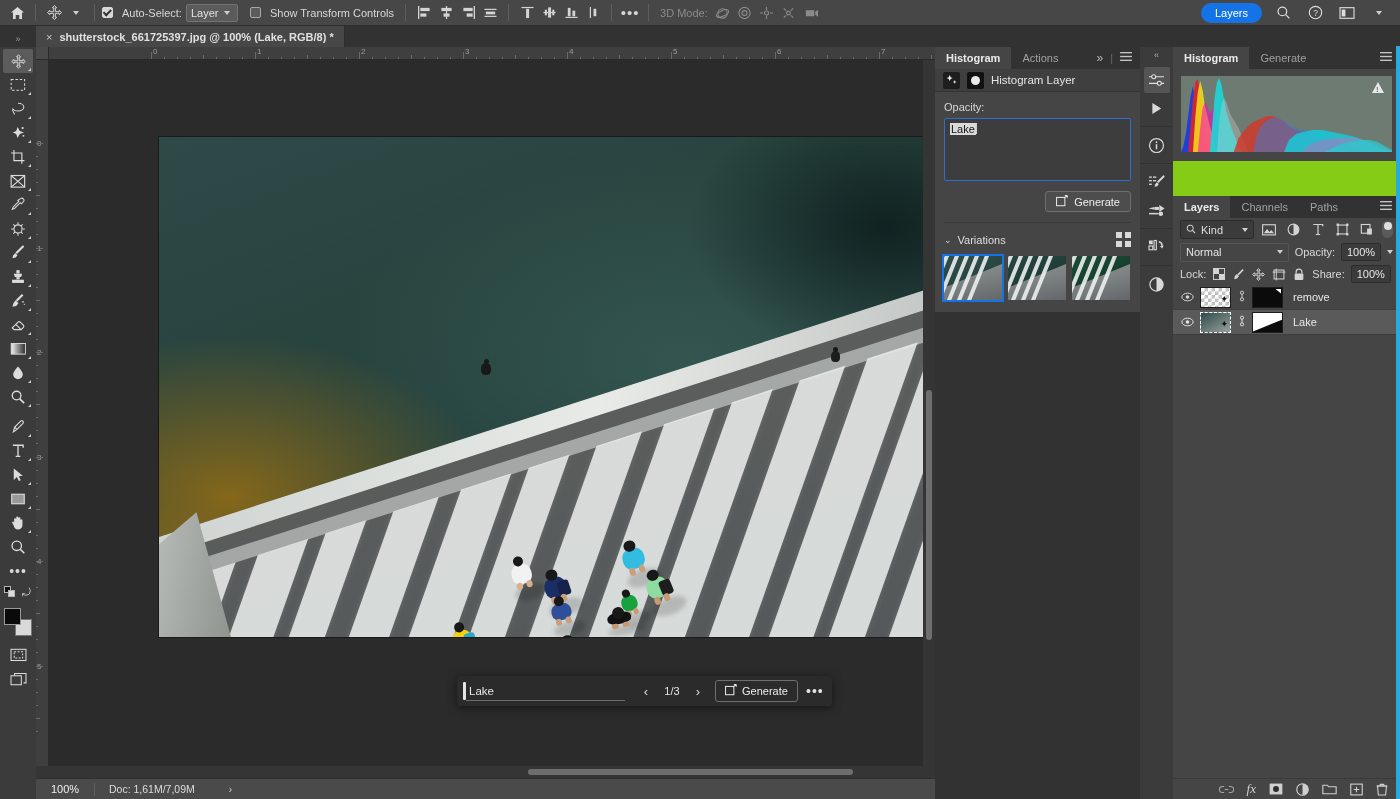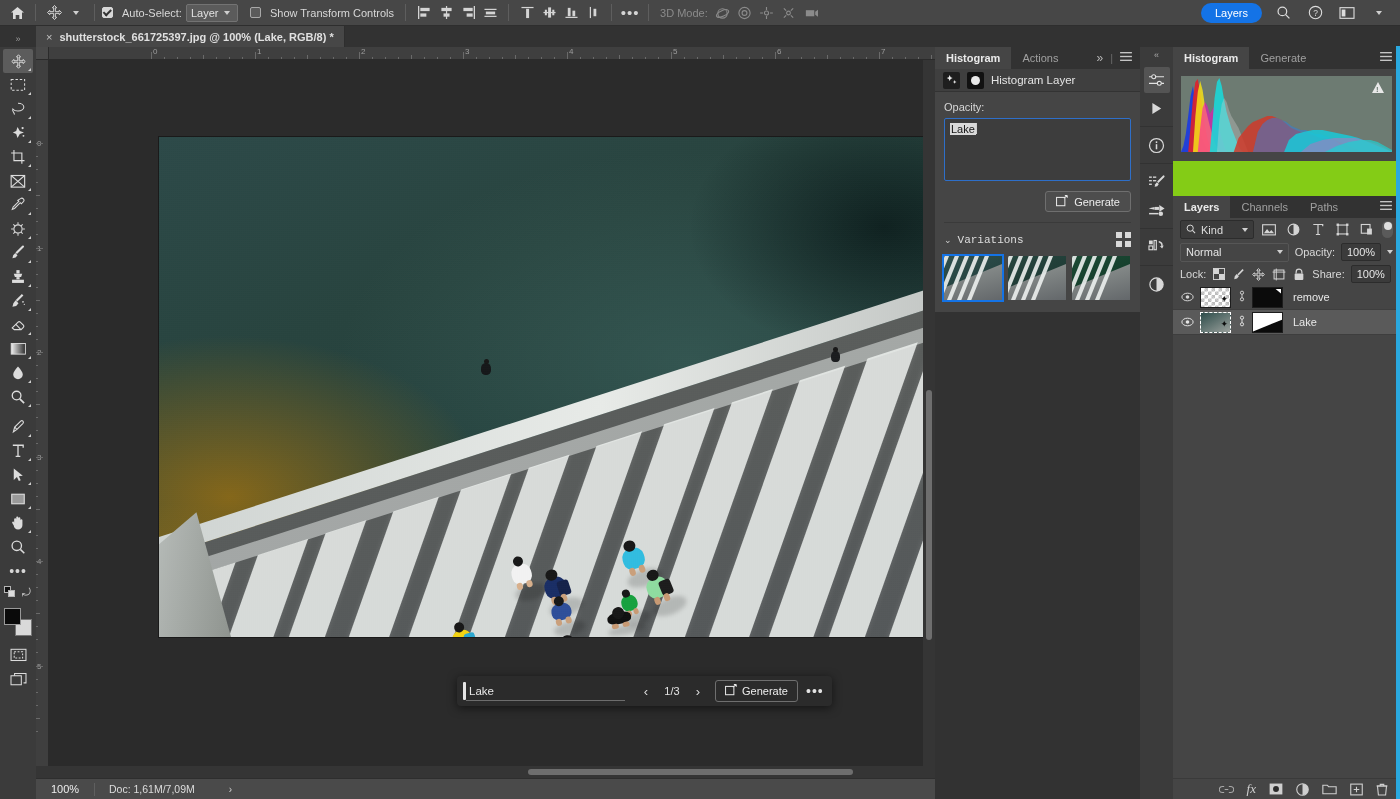--- a/index.html
+++ b/index.html
@@ -219,21 +219,21 @@
   .sel-text{ background:#d9d9d9; color:#141414; font-size:11px; padding:0 1px; }
   .prompt-caret{ display:inline-block; width:1px; height:11px; background:#d0d0d0; vertical-align:-1px;}
   .gen-row{ display:flex; justify-content:flex-end; margin-top:10px; }
   .gen-btn2{
     height:21px; border:1px solid #6f6f6f; border-radius:3px; background:#4d4d4d;
     display:flex;align-items:center;gap:6px;padding:0 10px;font-size:11px;color:#ececec;
   }
   .divider{ height:1px; background:#3a3a3a; margin:10px 0 0; }
   .variations-row{ display:flex;align-items:center; margin-top:9px; }
   .vchevron{ margin-right:6px; color:#cfcfcf; font-size:9px; }
-  .vtitle{ font-size:11px; color:#dedede;font-family:Liberation Mono, monospace;}
+  .vtitle{ font-size:11px; color:#dedede;}
   .grid-icon{ margin-left:auto; display:grid; grid-template-columns:6px 6px; gap:3px;}
   .grid-icon i{ width:6px;height:6px;background:#d9d9d9; display:block;}
   .thumbs{ display:flex; gap:6px; margin-top:9px;}
   .thumb-card{ width:58px;height:44px; position:relative; overflow:hidden; background:#24413f;}
   .thumb-card.sel{ outline:2px solid #1473e6; outline-offset:0; }
   .tc-water{ position:absolute;inset:0; }
   .tc-road{ position:absolute;inset:0; clip-path:polygon(0 100%,0 72%,100% 18%,100% 100%);
             background:linear-gradient(165deg,#9aa09c,#63676a);}
   .tc-stripe{ position:absolute; top:-30%; height:170%; width:4px; background:rgba(236,240,238,.9); transform:rotate(22deg); transform-origin:top left;}
   .props-filler{ flex:1 1 auto; background:#323232; }

